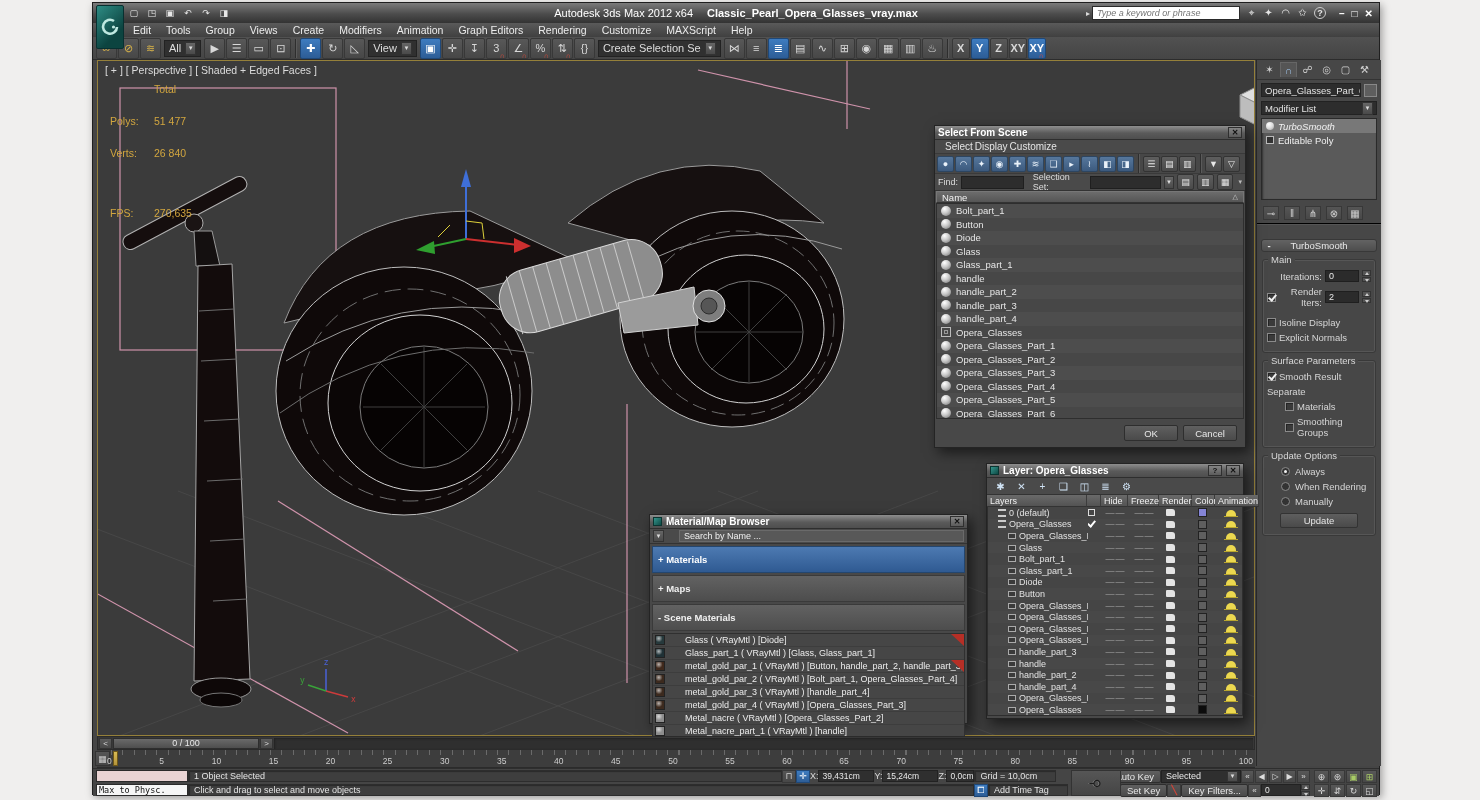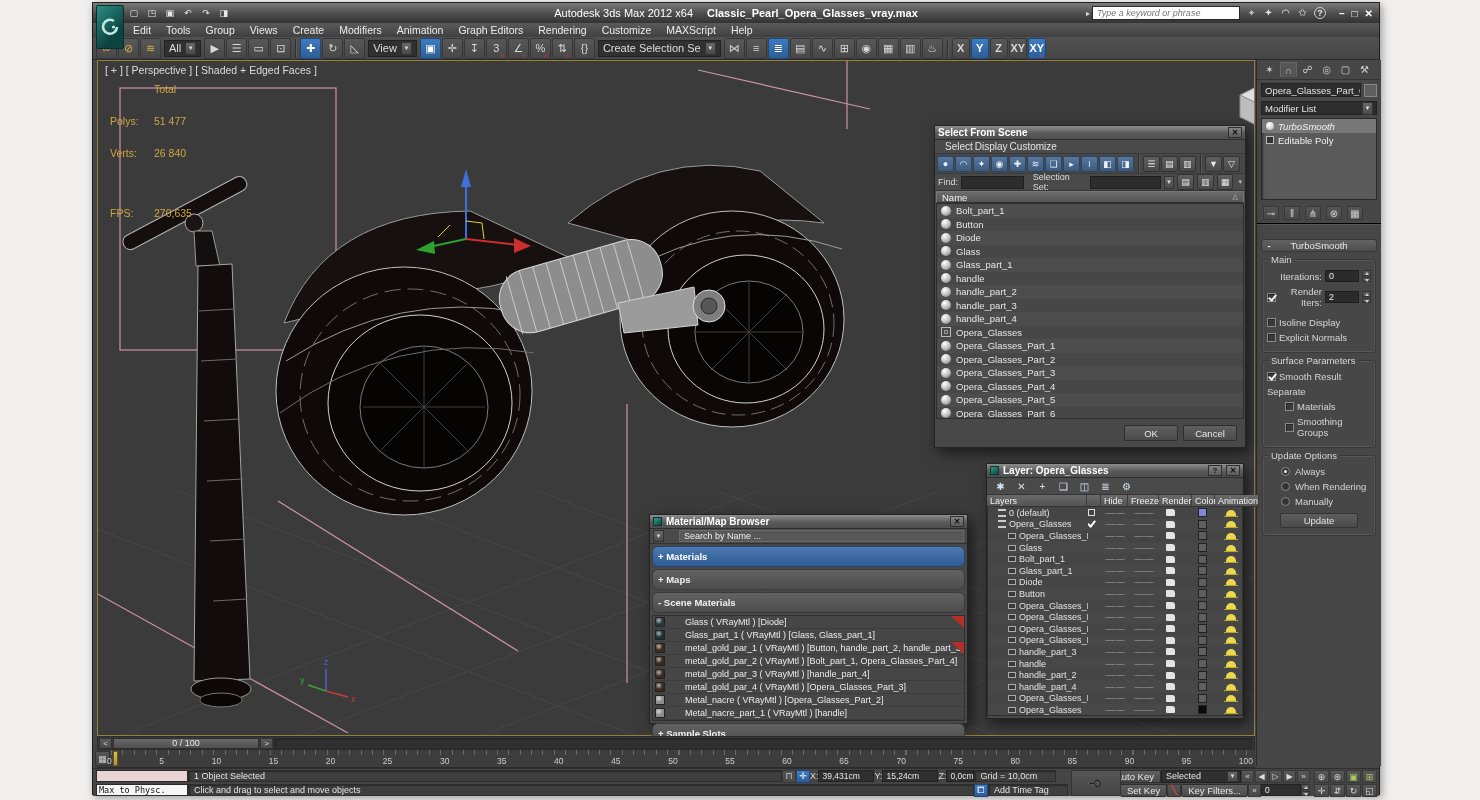--- a/index.html
+++ b/index.html
@@ -115,21 +115,21 @@
   .oicon.helper{border-radius:0;background:none;border:1px solid #bbb;position:relative}
   .oicon.helper::after{content:"";position:absolute;inset:2px;border:1px solid #999}
   .sfs-foot{display:flex;justify-content:flex-end;gap:5px;padding:6px 8px}
   .btn3d{min-width:54px;height:16px;background:linear-gradient(#606060,#4a4a4a);border:1px solid #2e2e2e;border-radius:2px;color:#e8e8e8;font-size:9.5px;display:flex;align-items:center;justify-content:center;padding:0 6px}
 
   
   .mmb{left:556px;top:511px;width:319px;height:210px}
   .mmb-search{height:15px;display:flex;align-items:center;gap:15px;padding:1px 3px;background:#4a4a4a;border-bottom:1px solid #333}
   .mmb-search .dda{height:12px}
   .mmb-field{flex:1;height:12px;background:#585858;border:1px solid #6a6a6a;color:#f0f0f0;font-size:9px;display:flex;align-items:center;padding:0 4px}
-  .secbar{height:21px;margin:2px 2px 0 2px;background:linear-gradient(#626262,#4d4d4d);border:1px solid #3a3a3a;border-radius:6px;display:flex;align-items:center;padding:0 5px;font-weight:bold;font-size:9.5px;color:#f0f0f0}
+  .secbar{height:27px;margin:2px 2px 0 2px;background:linear-gradient(#626262,#4d4d4d);border:1px solid #3a3a3a;border-radius:0;display:flex;align-items:center;padding:0 5px;font-weight:bold;font-size:9.5px;color:#f0f0f0}
   .secbar.blue{background:linear-gradient(#4d7ab2,#2f5millan,#2f5a92);background:linear-gradient(#4d7ab2,#2f5a92);border-color:#24466e;color:#fff}
   .mmb-list{margin:2px 2px 0 2px;background:#464646;border:1px solid #303030}
   .mrow{height:13px;display:flex;align-items:center;gap:20px;padding:0 2px;border-bottom:1px solid #3d3d3d;color:#ececec;font-size:9px;position:relative;overflow:hidden;white-space:nowrap}
   .thumb{width:10px;height:10px;flex:none;border:1px solid #222;background-image:radial-gradient(circle at 35% 30%,rgba(255,255,255,.65),rgba(255,255,255,0) 50%)}
   .mrow.flagged::after{content:"";position:absolute;right:0;top:0;border-top:12px solid #b62f26;border-left:13px solid transparent}
 
   
   .lyr{left:893px;top:460px;width:258px;height:256px}
   .lyr-tools{height:17px;display:flex;align-items:center;gap:6px;padding:0 6px;background:#4a4a4a;border-bottom:1px solid #333}
   .lybtn{font-size:10px;color:#cfe2f4;display:flex;align-items:center;justify-content:center;width:15px;height:14px}

